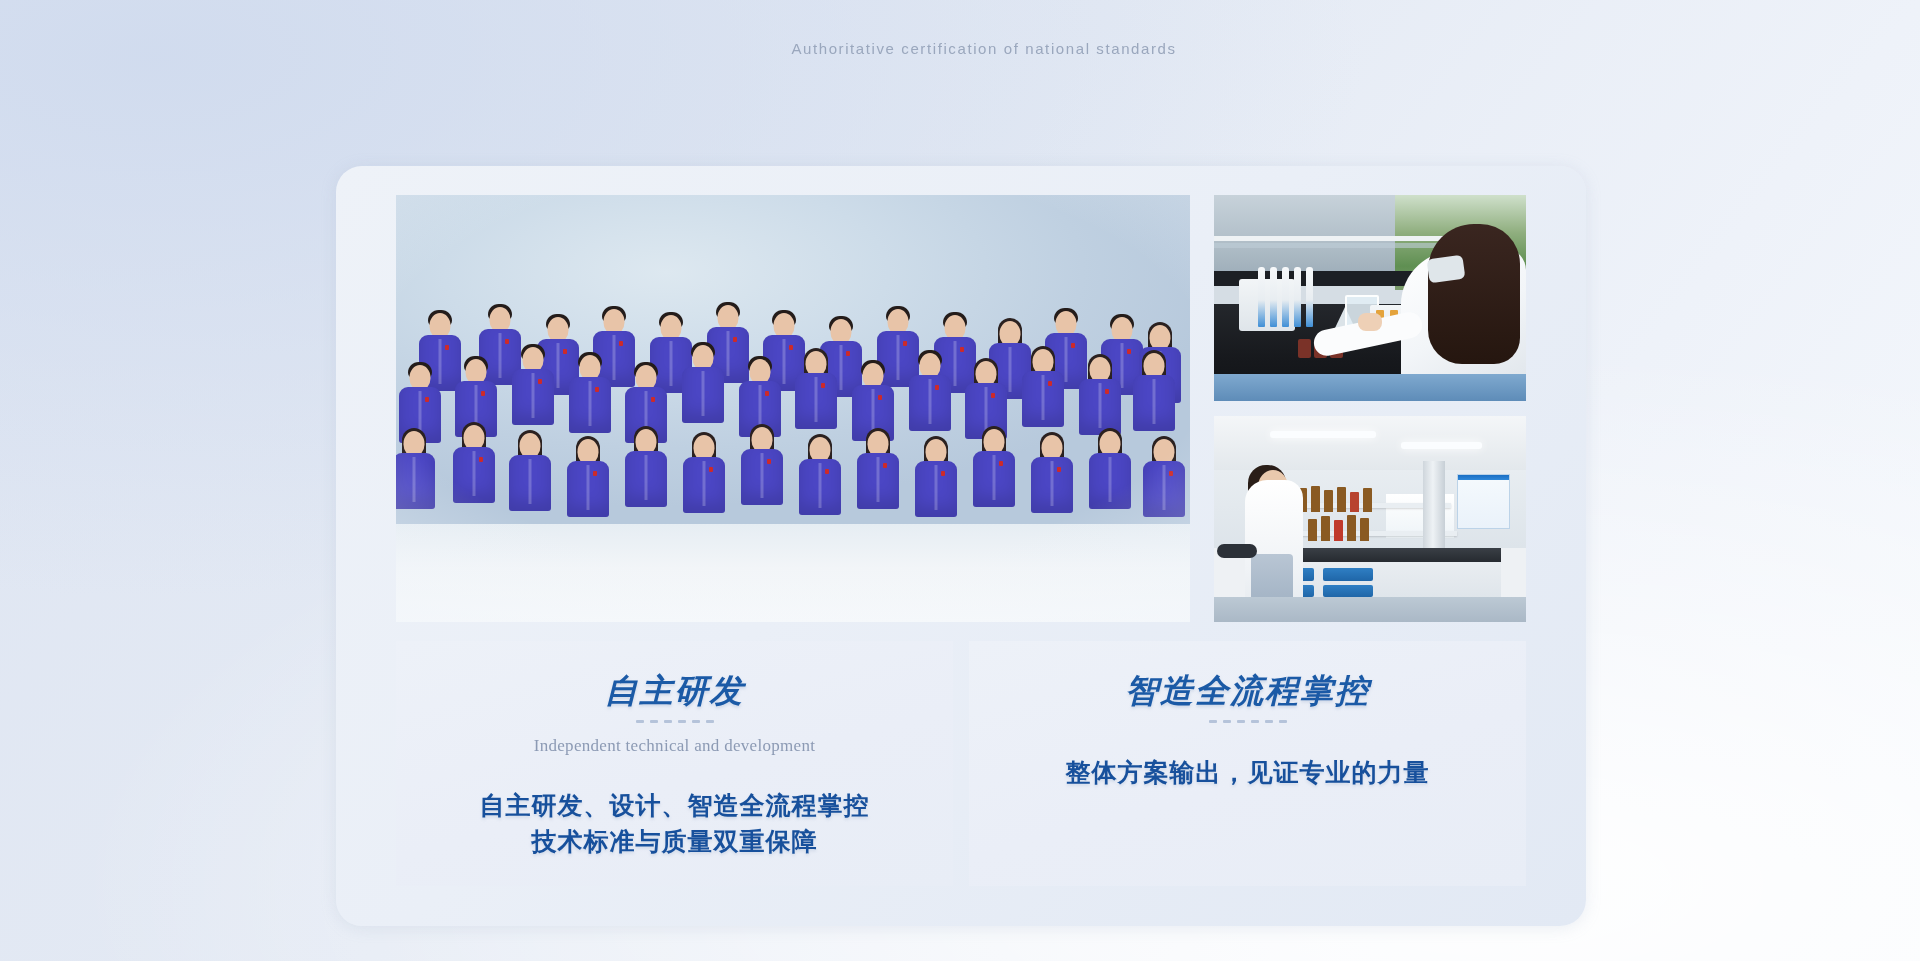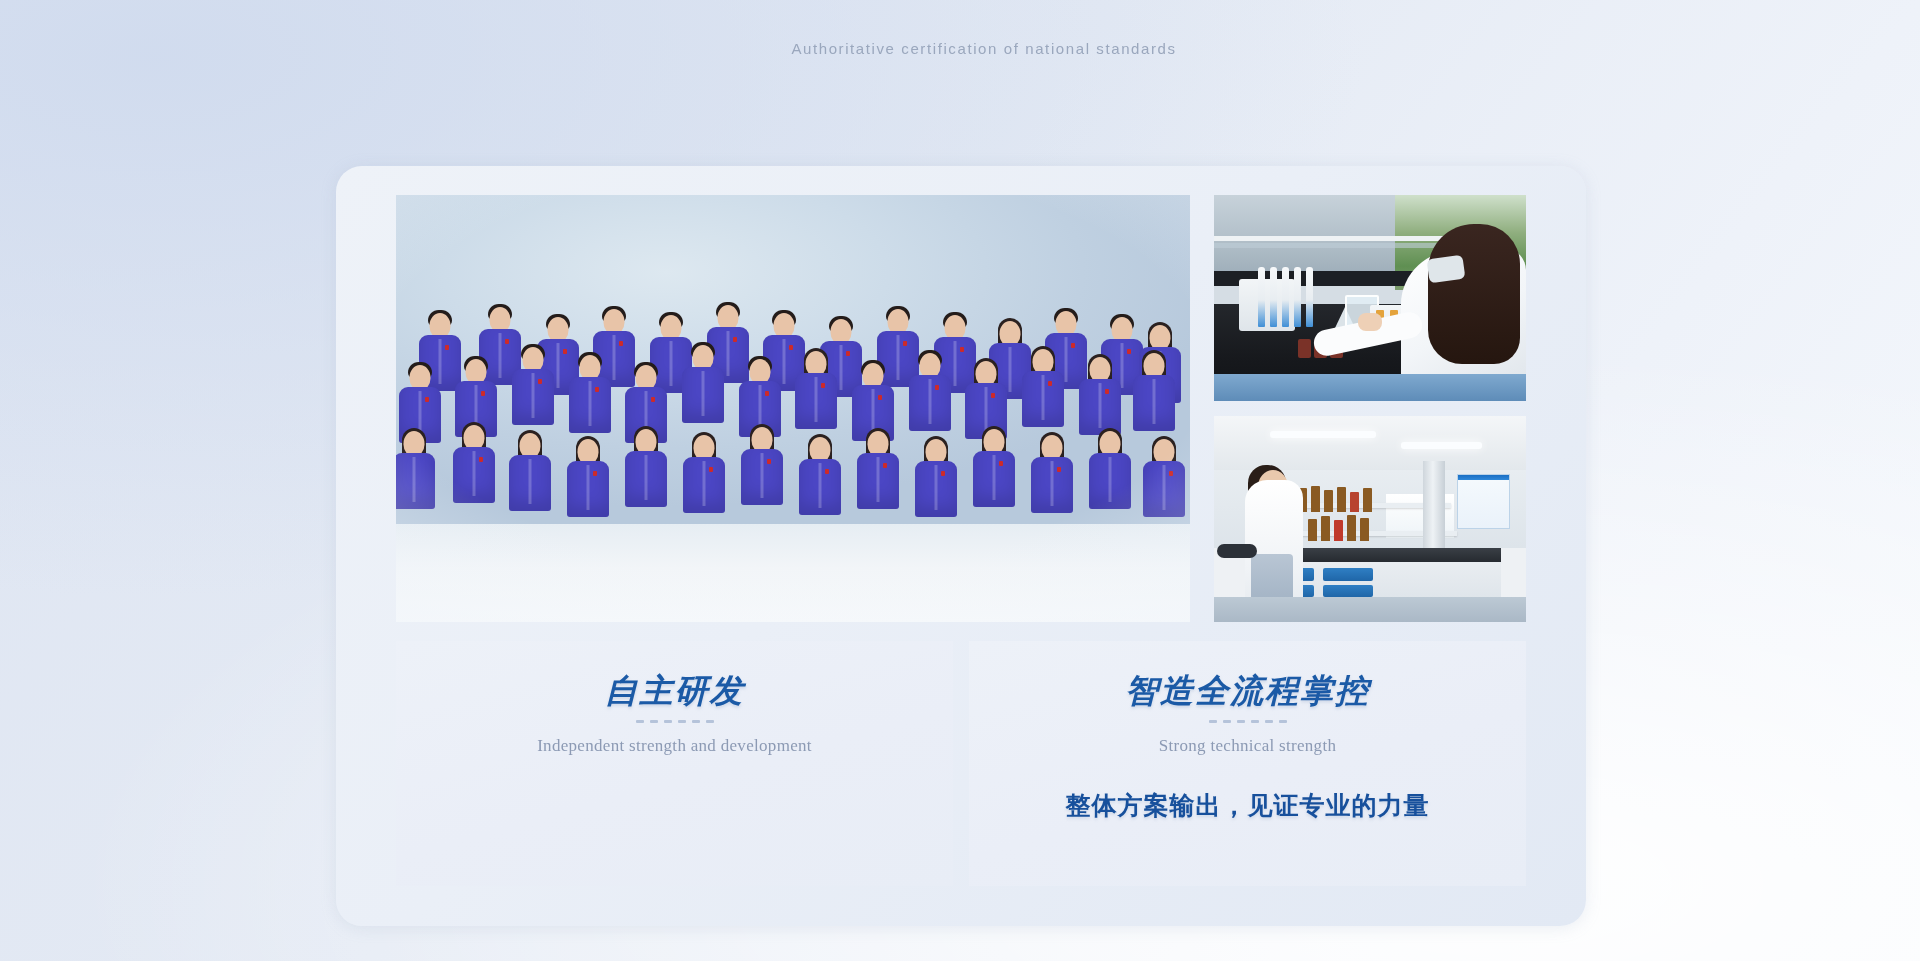--- a/index.html
+++ b/index.html
@@ -753,34 +753,37 @@
       <div class="card">
         <div class="card-title">自主研发</div>
         <div class="card-dots">
           <i></i>
             <i></i>
             <i></i>
             <i></i>
             <i></i>
             <i></i>
         </div>
-        <div class="card-sub">Independent strength and development</div>
+        <div class="card-sub">Independent technical and development</div>
+        <div class="card-desc">
+          <div>自主研发、设计、智造全流程掌控</div>
+          <div>技术标准与质量双重保障</div>
+        </div>
       </div>
 
       <div class="card">
         <div class="card-title">智造全流程掌控</div>
         <div class="card-dots">
           <i></i>
             <i></i>
             <i></i>
             <i></i>
             <i></i>
             <i></i>
         </div>
-        <div class="card-sub">Strong technical strength</div>
         <div class="card-desc">
           <div>整体方案输出，见证专业的力量</div>
           <div></div>
         </div>
       </div>
 
     </div>
 
   </div>
 </div>

